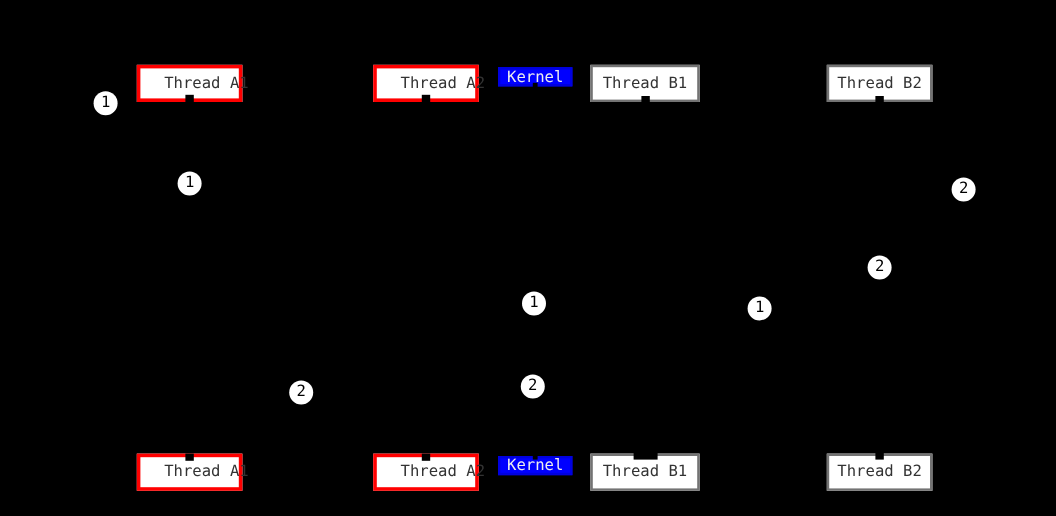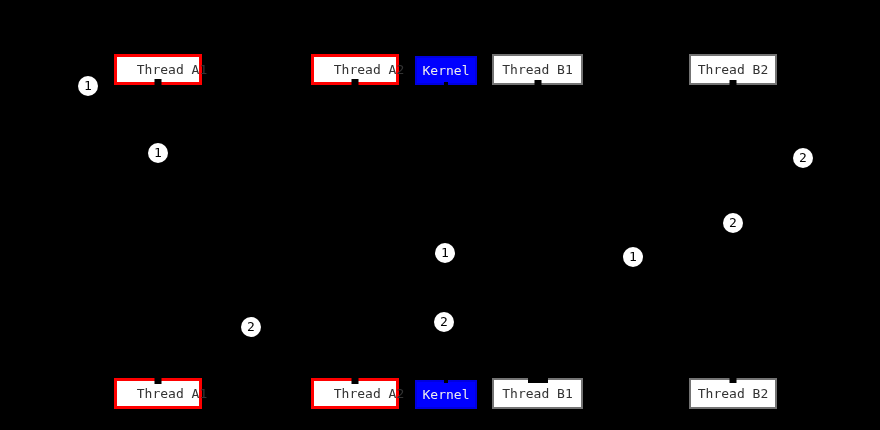--- a/index.html
+++ b/index.html
@@ -26,21 +26,21 @@
     font-size: 13px;
     color: #333333;
     white-space: nowrap;
   }
   .pbox.red  { border: 3px solid #ff0000; padding-left: 28px; }
   .pbox.blue { border: 2px solid #737373; }
   .pbox.kernel {
     background: #0000ff;
     border: 2px solid #0000e0;
     color: #eeeeee;
-    height: 29px;
+    height: 16px;
   }
   .notch {
     position: absolute;
     left: 50%;
     transform: translateX(-50%);
     width: 7px;
     height: 6px;
     background: #000000;
   }
   .notch.kernel-notch { width: 4px; height: 4px; }

